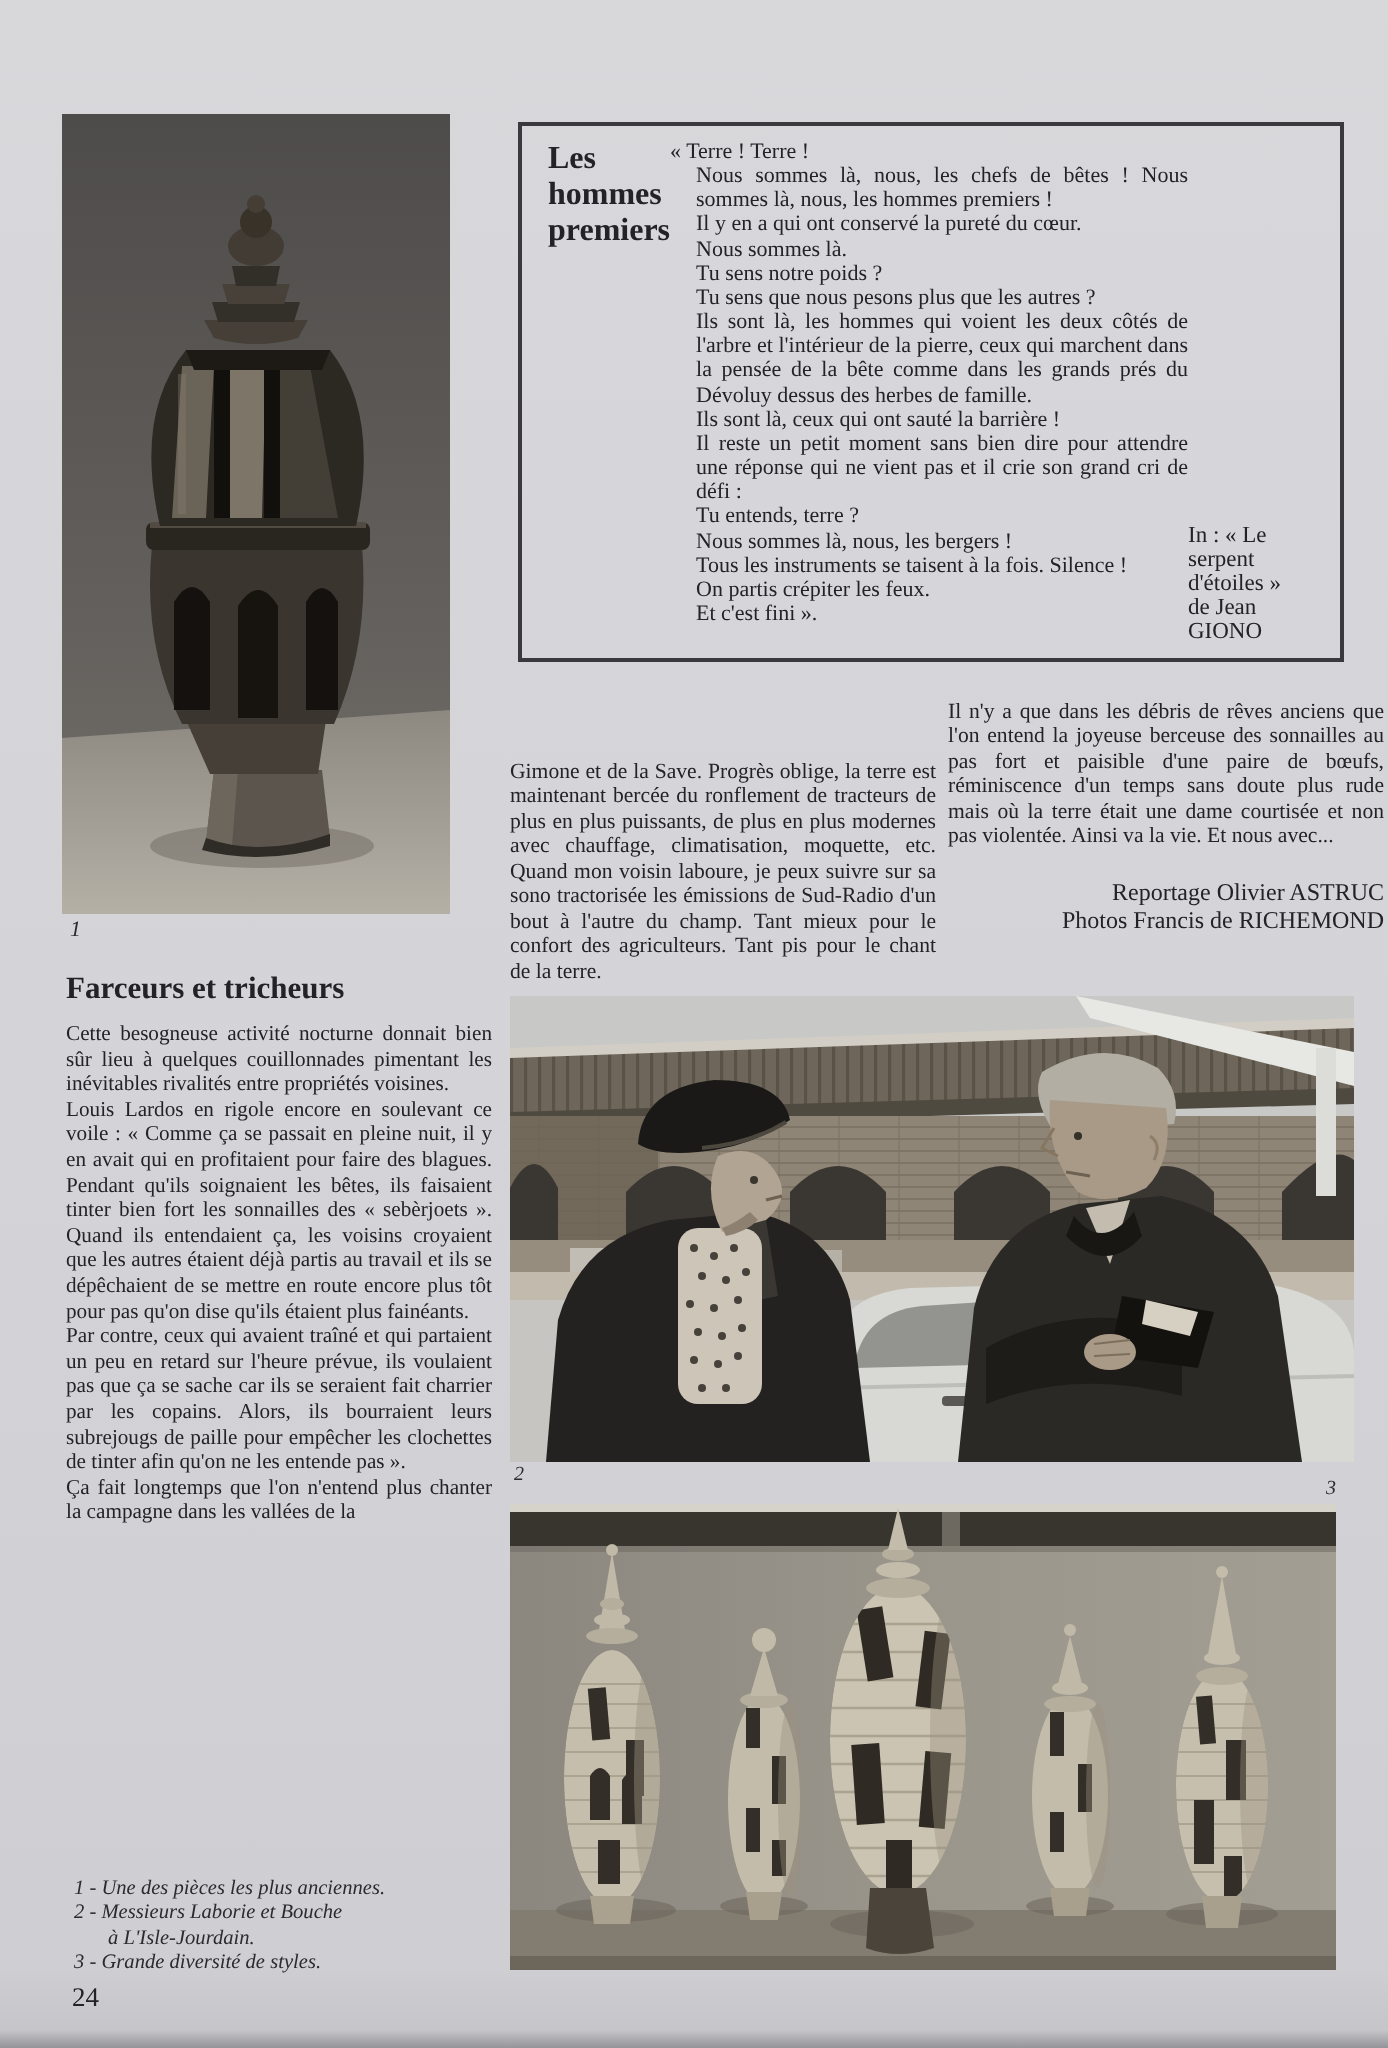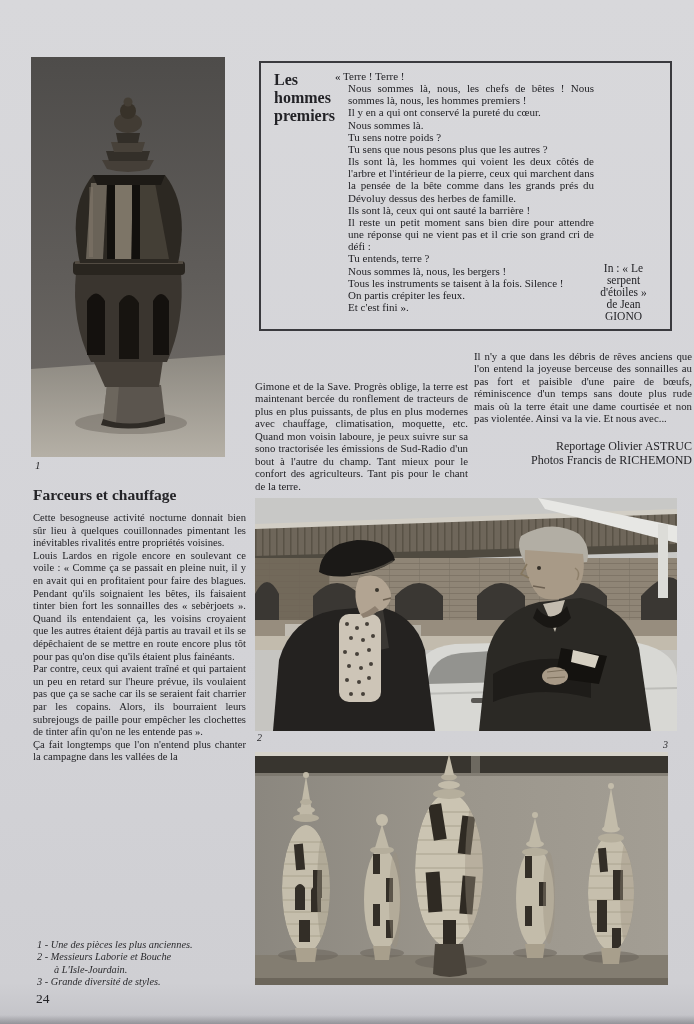--- a/index.html
+++ b/index.html
@@ -19,21 +19,21 @@
   .caption-3{left:663px;top:739px;font-size:10px;}
   .quote-box{
     position:absolute;left:259px;top:61px;width:413px;height:270px;
     border:2px solid #3a3a3e;box-sizing:border-box;padding:7px 13px 7px 13px;
     display:flex;flex-direction:row;overflow:hidden;
   }
   .quote-title{font-weight:bold;font-size:16px;line-height:18px;margin:1px 0 6px 0;}
   .poem{font-size:11px;line-height:12.15px;}
   .poem-line{text-align:justify;padding-left:13px;}
   .poem-line.first{padding-left:0;}
-  .attribution{margin-top:auto;text-align:center;font-size:11.5px;padding-right:4px;}
+  .attribution{margin-top:auto;text-align:left;font-size:11.5px;padding-right:4px;}
   .intro-cols{position:absolute;left:255px;top:350px;width:437px;display:flex;}
   .intro-left{width:213px;font-size:10.8px;line-height:12.45px;text-align:justify;margin-top:30px;}
   .intro-right{margin-left:auto;width:218px;font-size:10.8px;line-height:12.45px;text-align:justify;}
   .credits{margin-top:14px;text-align:right;font-size:12px;line-height:14.5px;}
   .article{position:absolute;left:33px;top:486px;width:213px;overflow:hidden;}
   .article-heading{font-size:15.5px;font-weight:bold;margin:0 0 9px 0;line-height:17px;}
   .article p{margin:0;font-size:10.6px;line-height:12.6px;text-align:justify;}
   .footnotes{position:absolute;left:37px;top:939px;font-size:10.3px;font-style:italic;line-height:12.4px;color:#2b2b2e;}
   .fn-cont{padding-left:17px;}
   .page-number{position:absolute;left:36px;top:991px;font-size:13.5px;}
@@ -119,21 +119,21 @@
     <div class="intro-right">
       <span>Il n'y a que dans les débris de rêves anciens que l'on entend la joyeuse berceuse des sonnailles au pas fort et paisible d'une paire de bœufs, réminiscence d'un temps sans doute plus rude mais où la terre était une dame courtisée et non pas violentée. Ainsi va la vie. Et nous avec...</span>
       <div class="credits">
         <div>Reportage Olivier ASTRUC</div>
         <div>Photos Francis de RICHEMOND</div>
       </div>
     </div>
   </div>
 
   <div class="article">
-    <h2 class="article-heading">Farceurs et chauffage</h2>
+    <h2 class="article-heading">Farceurs et tricheurs</h2>
     <p>Cette besogneuse activité nocturne donnait bien sûr lieu à quelques couillonnades pimentant les inévitables rivalités entre propriétés voisines.</p>
     <p>Louis Lardos en rigole encore en soulevant ce voile : « Comme ça se passait en pleine nuit, il y en avait qui en profitaient pour faire des blagues. Pendant qu'ils soignaient les bêtes, ils faisaient tinter bien fort les sonnailles des « sebèrjoets ». Quand ils entendaient ça, les voisins croyaient que les autres étaient déjà partis au travail et ils se dépêchaient de se mettre en route encore plus tôt pour pas qu'on dise qu'ils étaient plus fainéants.</p>
     <p>Par contre, ceux qui avaient traîné et qui partaient un peu en retard sur l'heure prévue, ils voulaient pas que ça se sache car ils se seraient fait charrier par les copains. Alors, ils bourraient leurs subrejougs de paille pour empêcher les clochettes de tinter afin qu'on ne les entende pas ».</p>
     <p>Ça fait longtemps que l'on n'entend plus chanter la campagne dans les vallées de la</p>
   </div>
 
   <div class="photo photo-2">
     <svg viewBox="0 0 422 233" preserveAspectRatio="none">
       <defs>
         <pattern id="tiles" width="7" height="33" patternUnits="userSpaceOnUse">

